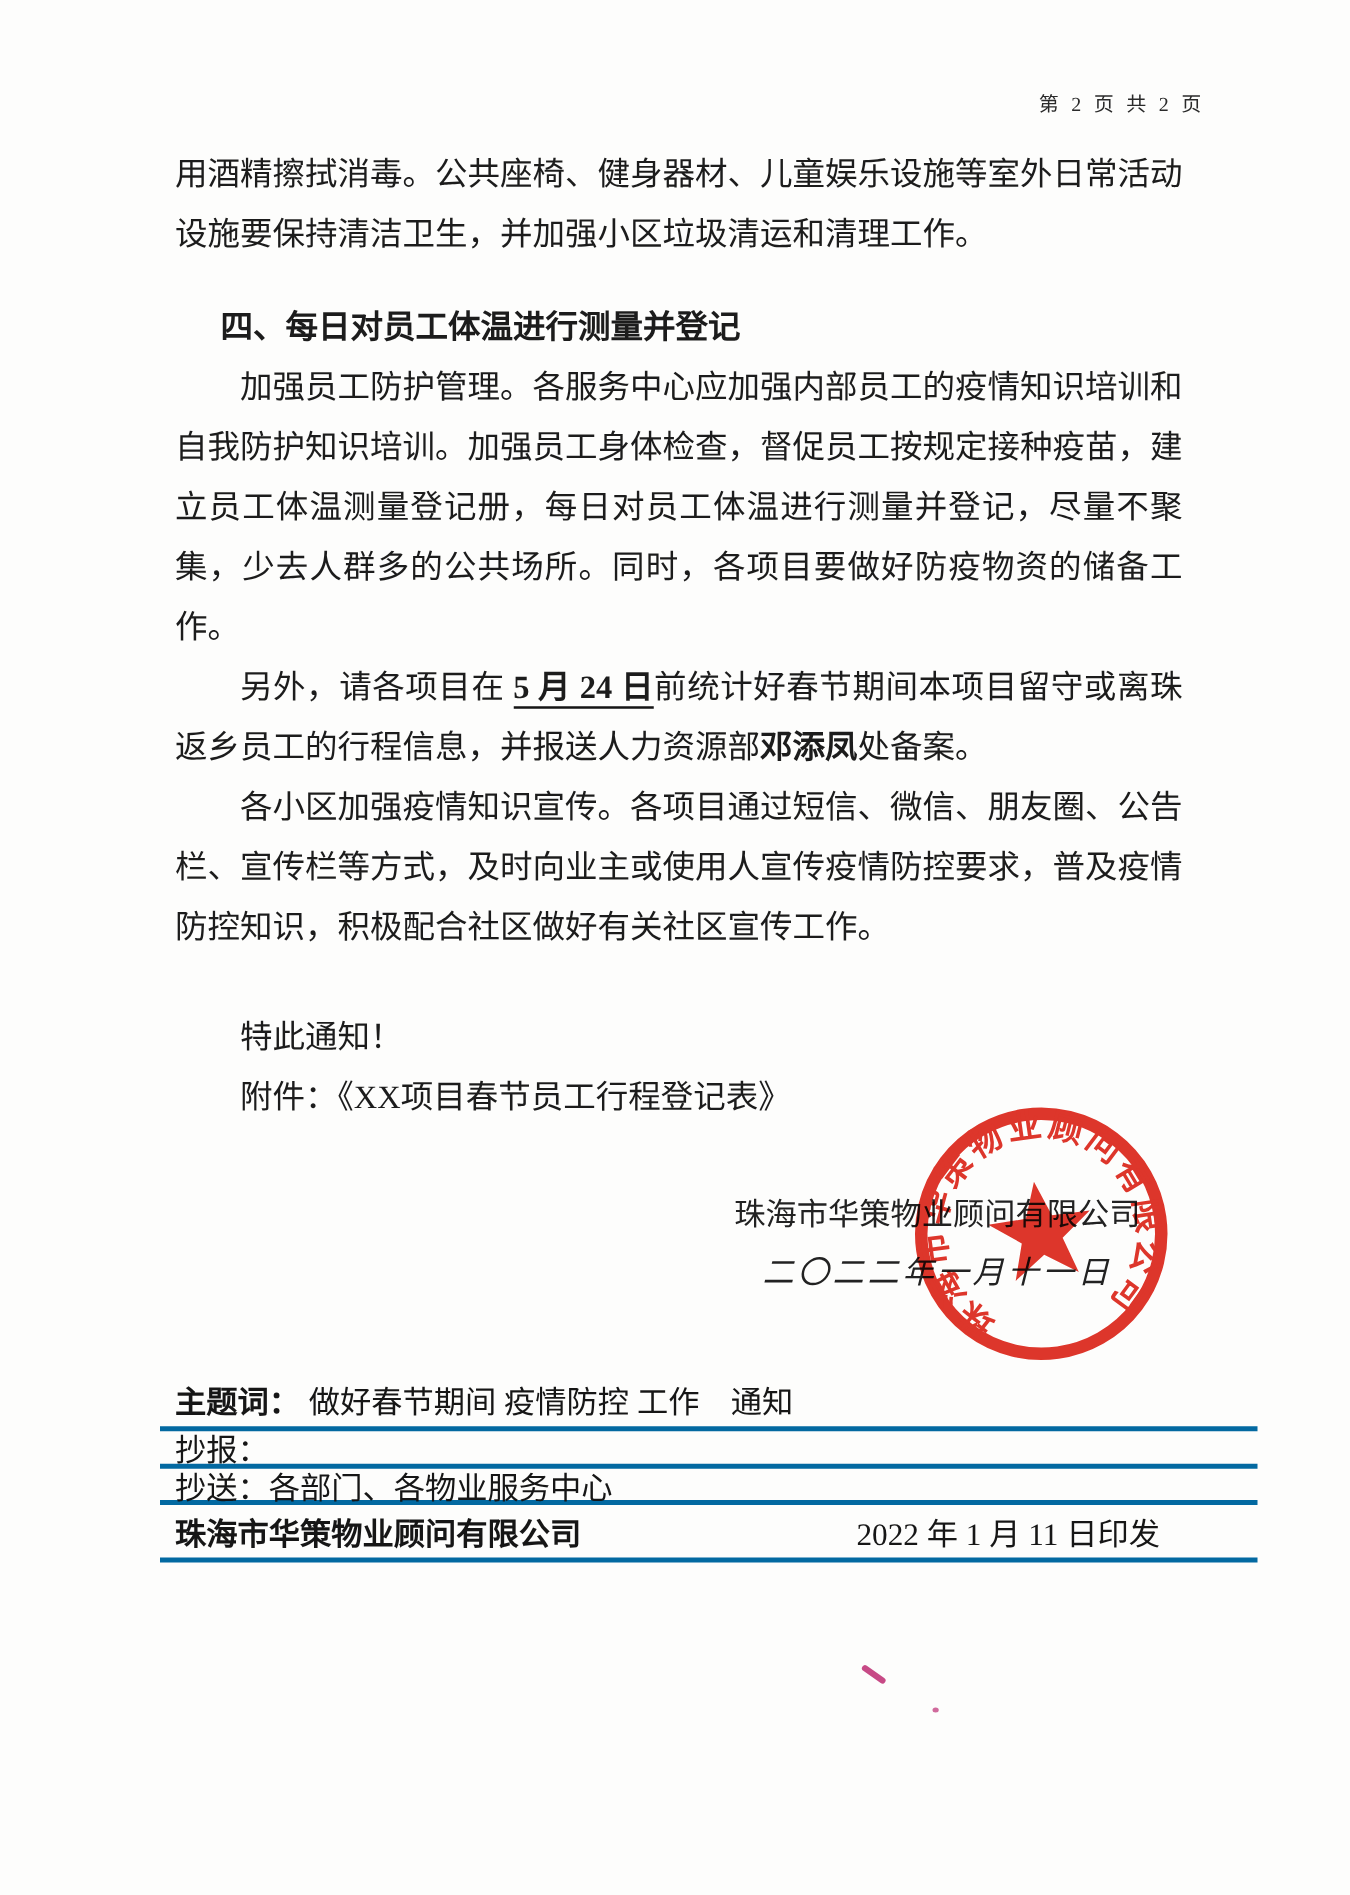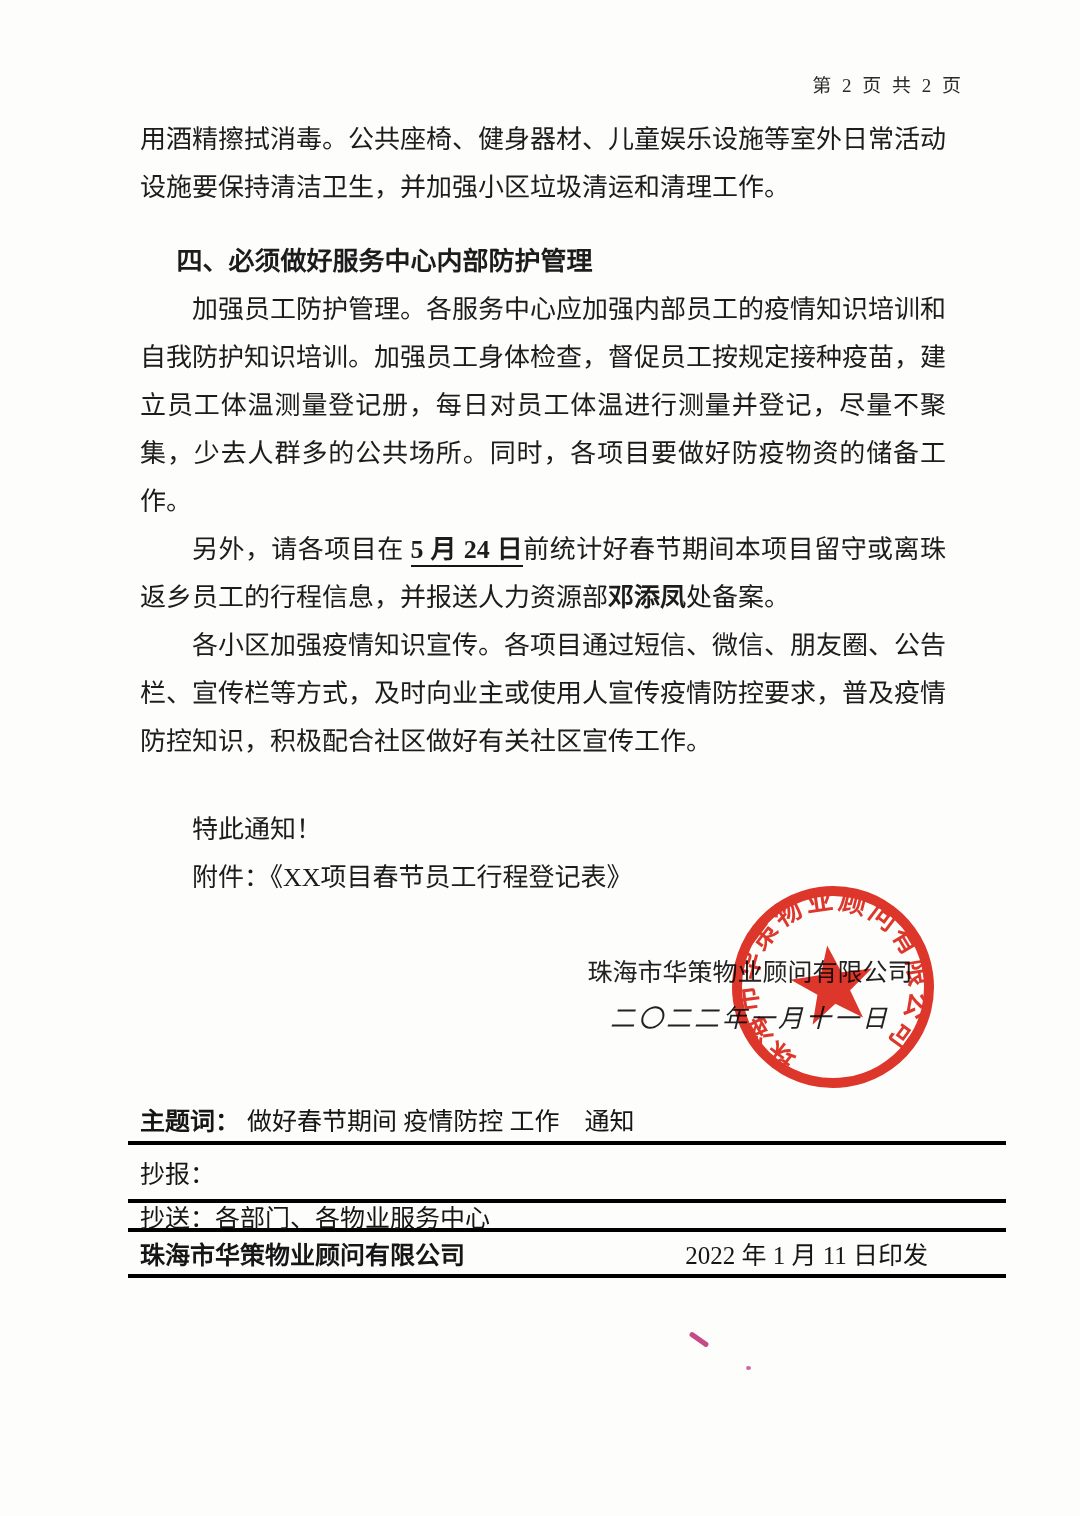--- a/index.html
+++ b/index.html
@@ -7,21 +7,21 @@
     position:relative;
     width:1080px;height:1516px;
     margin:0 auto;
     background:#fdfdfc;
     font-family:"Liberation Serif","DejaVu Serif",serif;
     color:#1c1c1c;
     overflow:hidden;
   }
   .page-number{
     position:absolute;top:70px;right:116px;
-    font-size:19px;letter-spacing:3px;color:#2a2a2a;
+    font-size:16px;letter-spacing:3px;color:#2a2a2a;
   }
   .content{
     position:absolute;left:140px;top:116px;width:806px;
     font-size:26px;line-height:48px;
   }
   .content p{margin:0;text-align:justify;text-indent:2em;}
   .content p.no-indent{text-indent:0;}
   .content h3{
     margin:0;font-size:26px;line-height:48px;font-weight:700;
     text-indent:1.4em;
@@ -40,25 +40,25 @@
     position:absolute;left:726px;top:880px;width:214px;height:214px;
     mix-blend-mode:multiply;opacity:.92;
     transform:rotate(-8deg);
   }
   .footer{
     position:absolute;left:128px;top:1096px;width:878px;
     font-size:25px;color:#161616;
   }
   .f-row{
     display:flex;align-items:center;
-    border-bottom:4px solid #000000;
+    border-bottom:4px solid #0369a1;
     padding-left:12px;box-sizing:border-box;
   }
   .f-row.r1{height:49px;}
-  .f-row.r2{height:58px;}
+  .f-row.r2{height:30px;}
   .f-row.r3{height:29px;}
   .f-row.r4{height:46px;justify-content:space-between;padding-right:78px;}
   .f-label{font-weight:700;}
   .f-label.plain{font-weight:400;}
   .f-value{margin-left:7px;}
   .issuer{font-weight:700;}
   .smudge{
     position:absolute;left:688px;top:1337px;width:22px;height:5px;
     background:#c74a86;border-radius:3px;transform:rotate(35deg);
   }
@@ -70,21 +70,21 @@
 </head>
 <body>
 
 <div class="page">
 
   <div class="page-number">第 2 页 共 2 页</div>
 
   <div class="content">
     <p class="no-indent">用酒精擦拭消毒。公共座椅、健身器材、儿童娱乐设施等室外日常活动设施要保持清洁卫生，并加强小区垃圾清运和清理工作。</p>
 
-    <h3 class="h4-gap">四、必须做好服务中心内部防护管理</h3>
+    <h3 class="h4-gap">四、每日对员工体温进行测量并登记</h3>
 
     <p>加强员工防护管理。各服务中心应加强内部员工的疫情知识培训和自我防护知识培训。加强员工身体检查，督促员工按规定接种疫苗，建立员工体温测量登记册，每日对员工体温进行测量并登记，尽量不聚集，少去人群多的公共场所。同时，各项目要做好防疫物资的储备工作。</p>
 
     <p><span>另外，请各项目在 </span><span class="u-date">5 月 24 日</span><span>前统计好春节期间本项目留守或离珠返乡员工的行程信息，并报送人力资源部</span><span class="bold">邓添凤</span><span>处备案。</span></p>
 
 
     <p>各小区加强疫情知识宣传。各项目通过短信、微信、朋友圈、公告栏、宣传栏等方式，及时向业主或使用人宣传疫情防控要求，普及疫情防控知识，积极配合社区做好有关社区宣传工作。</p>
 
     <p class="notice-gap">特此通知！</p>
 

